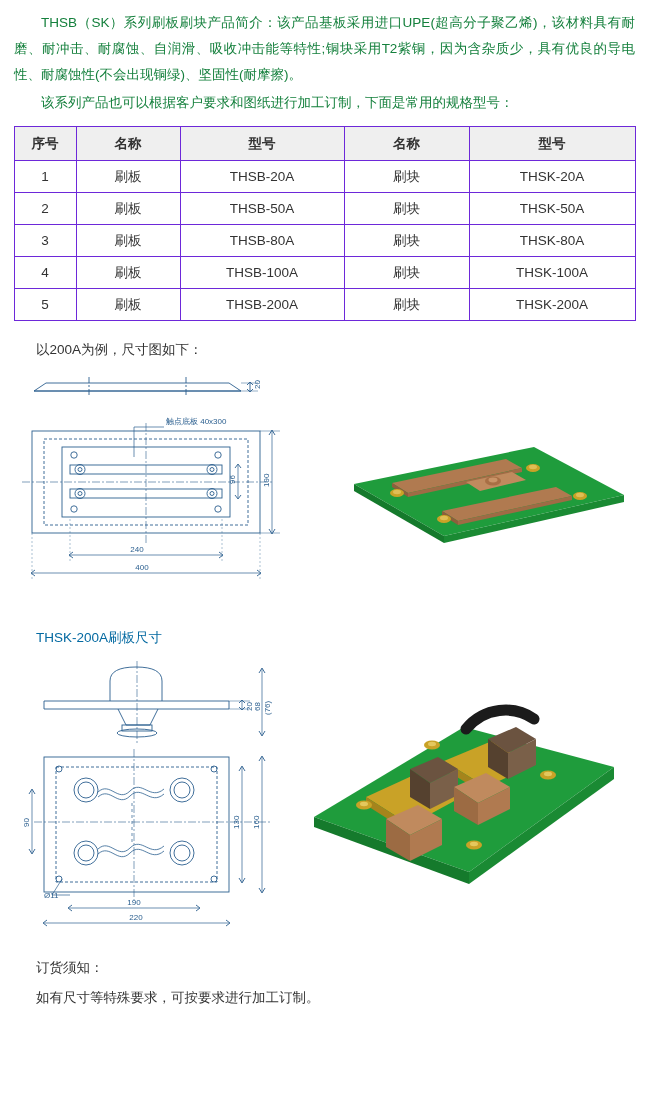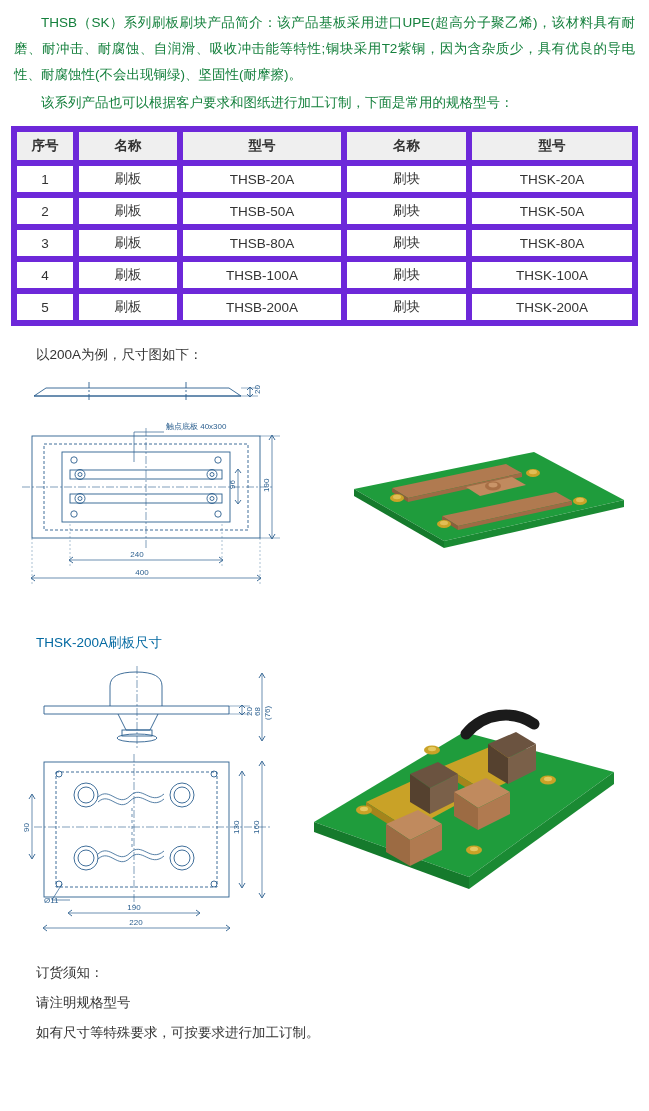--- a/index.html
+++ b/index.html
@@ -27,21 +27,21 @@
   .intro p { margin: 0 0 2px 0; }
   .indent { text-indent: 2em; }
 
   table.spec {
     width: 621px;
     margin: 10px auto 0 auto;
     border-collapse: collapse;
     table-layout: fixed;
   }
   table.spec th, table.spec td {
-    border: 6px solid #6d28d9;
+    border: 1px solid #6d28d9;
     text-align: center;
     font-size: 13.5px;
     color: #333;
     height: 32px;
     font-weight: normal;
   }
   table.spec thead th {
     background: #efefef;
     font-weight: bold;
     height: 34px;
@@ -363,17 +363,16 @@
         <ellipse cx="534" cy="117" rx="4" ry="2.2" fill="#e4c85e"></ellipse>
         <ellipse cx="460" cy="188" rx="8" ry="4.5" fill="#c9a227"></ellipse>
         <ellipse cx="460" cy="187" rx="4" ry="2.2" fill="#e4c85e"></ellipse>
       </g>
     </svg>
   </div>
 
 
   <div class="footer-notes">
     <div>订货须知：</div>
-    <div>请注明规格型号</div>
     <div>如有尺寸等特殊要求，可按要求进行加工订制。</div>
   </div>
 
 </div>
 
 </body></html>

